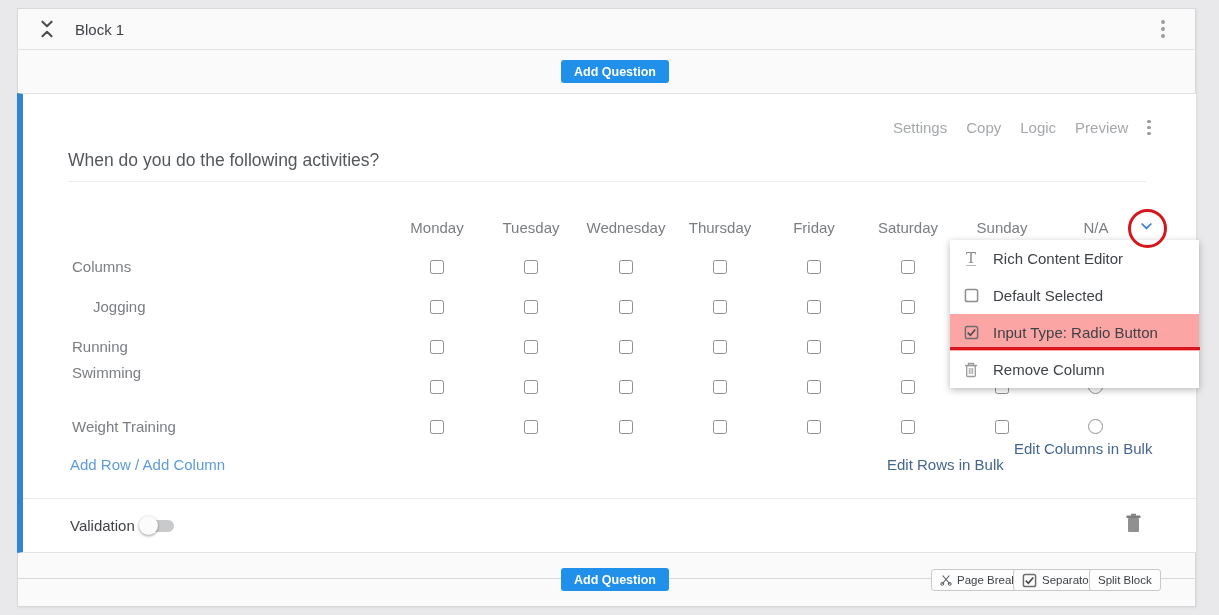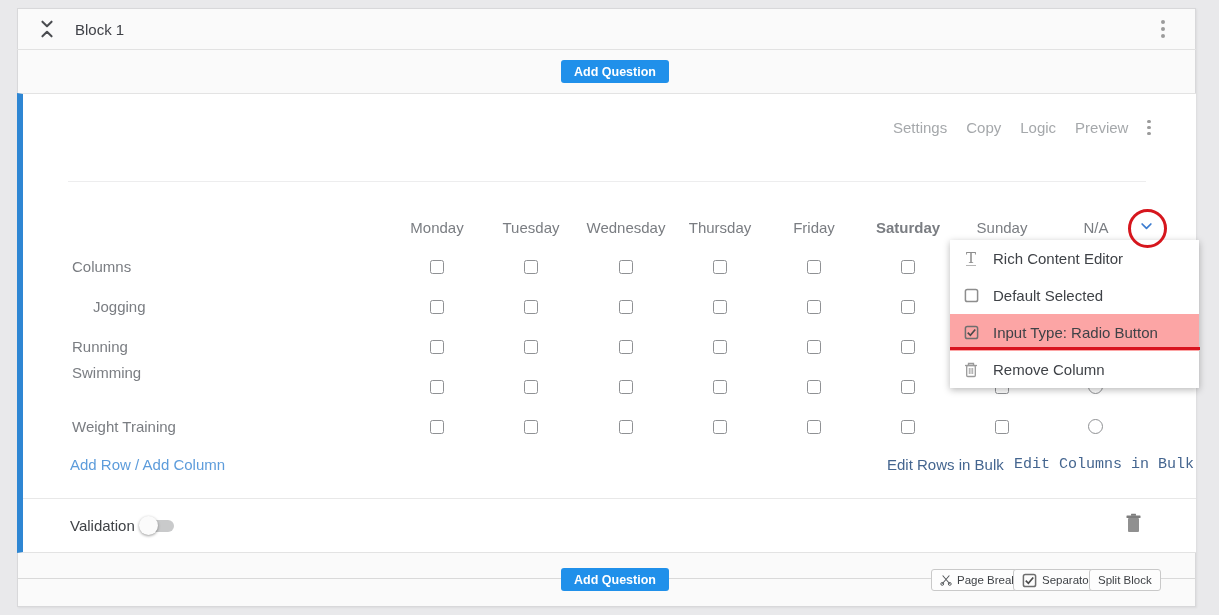--- a/index.html
+++ b/index.html
@@ -82,39 +82,40 @@
     <span>Copy</span>
     <span>Logic</span>
     <span>Preview</span>
     <span class="kebab" style="gap:2.5px;">
         <i style="width:3.5px;height:3.5px;"></i>
         <i style="width:3.5px;height:3.5px;"></i>
         <i style="width:3.5px;height:3.5px;"></i>
       </span>
   </div>
 
+  <div class="abs q-title">When do you do the following activities?</div>
   <div class="abs title-underline"></div>
 
   <div id="gen-root"></div>
 
   <div class="abs chevron-blue">
     <svg width="17" height="15" viewBox="0 0 24 24" fill="none" stroke="#3c7cd0" stroke-width="2.8" stroke-linecap="round" stroke-linejoin="round">
       <path d="M5 8l7 7 7-7"></path>
     </svg>
   </div>
   <div class="abs anno-circle"></div>
 
   <div class="abs menu"></div>
   <div class="abs anno-underline"></div>
 
   <div class="abs" style="left:70px;top:456px;">
     <span class="link-light">Add Row</span><span class="link-light"> / </span><span class="link-light">Add Column</span>
   </div>
   <span class="abs link-dark" style="left:887px;top:456px;">Edit Rows in Bulk</span>
-  <span class="abs link-dark" style="left:1014px;top:456px;font-family:Liberation Mono, monospace;">Edit Columns in Bulk</span>
+  <span class="abs link-dark" style="left:1014px;top:440px;">Edit Columns in Bulk</span>
 
   <div class="abs divider"></div>
 
   <span class="abs validation-label">Validation</span>
   <div class="abs toggle">
     <div class="pill"></div>
       <div class="knob"></div>
   </div>
   <div class="abs" style="left:1125px;top:513px;">
     <svg width="17" height="21" viewBox="0 0 17 21">
@@ -126,21 +127,21 @@
 
   <div class="abs footer-line"></div>
   <button class="abs btn-primary" style="left:561px;top:568px;">Add Question</button>
   <div id="footer-buttons"></div>
 
 <span class="abs colhead" style="left: 437px; text-align: right;">Monday</span>
     <span class="abs colhead" style="left: 531px;">Tuesday</span>
     <span class="abs colhead" style="left: 626px;">Wednesday</span>
     <span class="abs colhead" style="left: 720px;">Thursday</span>
     <span class="abs colhead" style="left: 814px;">Friday</span>
-    <span class="abs colhead" style="left: 908px; font-weight: bold;">Saturday</span>
+    <span class="abs colhead" style="left: 908px;">Saturday</span>
     <span class="abs colhead" style="left: 1002px;">Sunday</span>
     <span class="abs colhead" style="left: 1096px;">N/A</span>
     <span class="abs rowlabel" style="top: 258px;">Columns</span>
     <span class="abs rowlabel" style="top: 298px; margin-left: 21px;">Jogging</span>
     <span class="abs rowlabel" style="top: 338px;">Running</span>
     <span class="abs rowlabel" style="top: 364px;">Swimming</span>
     <span class="abs rowlabel" style="top: 418px;">Weight Training</span>
     <div class="abs cell-check" style="left: 430px; top: 260px;"></div>
     <div class="abs cell-check" style="left: 524px; top: 260px;"></div>
     <div class="abs cell-check" style="left: 619px; top: 260px;"></div>

